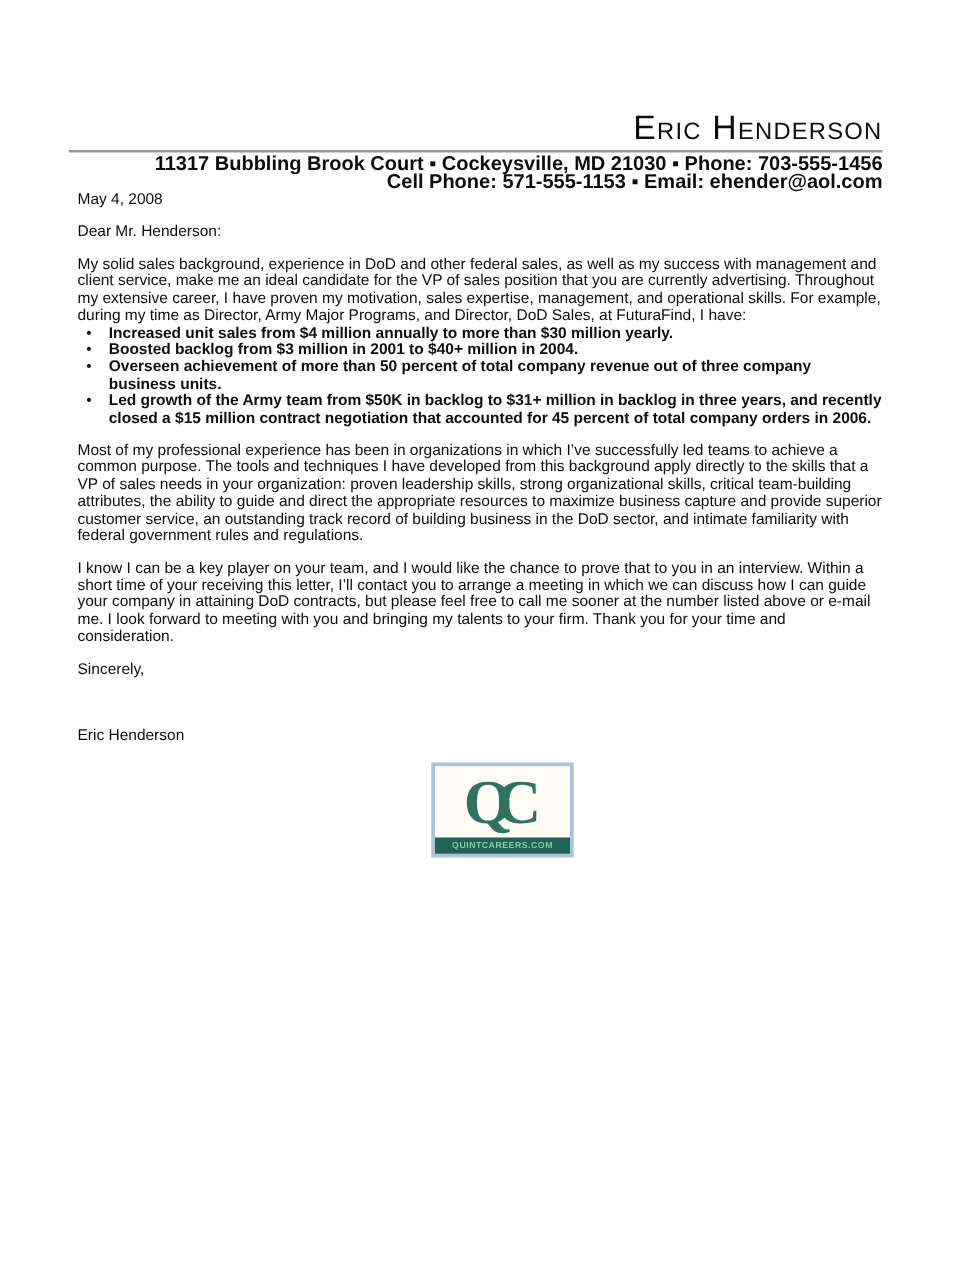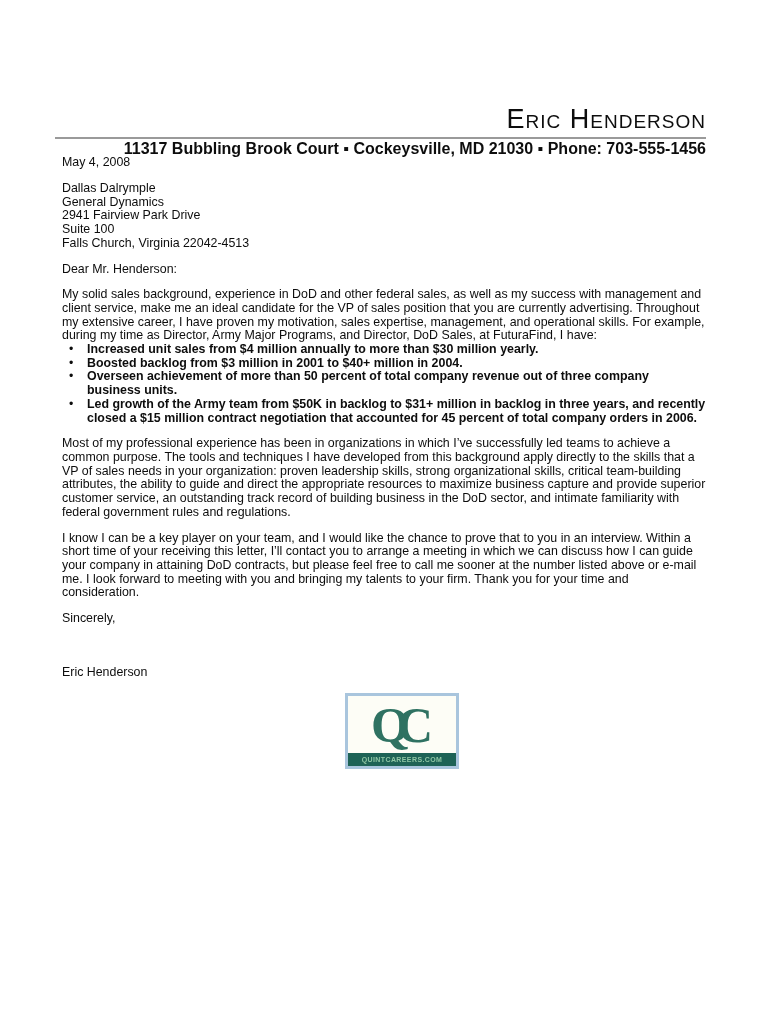--- a/index.html
+++ b/index.html
@@ -7,21 +7,21 @@
   .page {
     width: 768px;
     height: 1024px;
     margin: 0 auto;
     background: #ffffff;
     font-family: "Liberation Sans", "DejaVu Sans", sans-serif;
     color: #111111;
     position: relative;
     overflow: hidden;
   }
-  .content { padding: 17px 62px; }
+  .content { padding: 0 62px; }
 
   
   .letterhead { padding-top: 88px; text-align: right; }
   .name {
     font-size: 27px;
     font-weight: normal;
     font-variant: small-caps;
     letter-spacing: 1px;
     line-height: 1.05;
     color: #0d0d0d;
@@ -94,33 +94,27 @@
 </head>
 <body>
 
 <div class="page">
   <div class="content">
 
     <div class="letterhead">
       <div class="name">Eric Henderson</div>
       <hr class="rule">
       <div class="contact-line">11317 Bubbling Brook Court ▪ Cockeysville, MD 21030 ▪ Phone: 703-555-1456</div>
+      <div class="contact-line">Cell Phone: 571-555-1153 ▪ Email: ehender@aol.com</div>
     </div>
 
     <div class="body-text">
 
       <div class="date block">May 4, 2008</div>
 
-      <div class="block">
-        <span class="addr-line">Dallas Dalrymple</span>
-        <span class="addr-line">General Dynamics</span>
-        <span class="addr-line">2941 Fairview Park Drive</span>
-        <span class="addr-line">Suite 100</span>
-        <span class="addr-line">Falls Church, Virginia 22042-4513</span>
-      </div>
 
       <div class="block">Dear Mr. Henderson:</div>
 
       <div>My solid sales background, experience in DoD and other federal sales, as well as my success with management and client service, make me an ideal candidate for the VP of sales position that you are currently advertising. Throughout my extensive career, I have proven my motivation, sales expertise, management, and operational skills. For example, during my time as Director, Army Major Programs, and Director, DoD Sales, at FuturaFind, I have:</div>
 
       <ul class="bullet-list">
         <li class="bullet-item">
           <span class="bullet-marker">•</span>
           <span class="bullet-text">Increased unit sales from $4 million annually to more than $30 million yearly.</span>
         </li>

